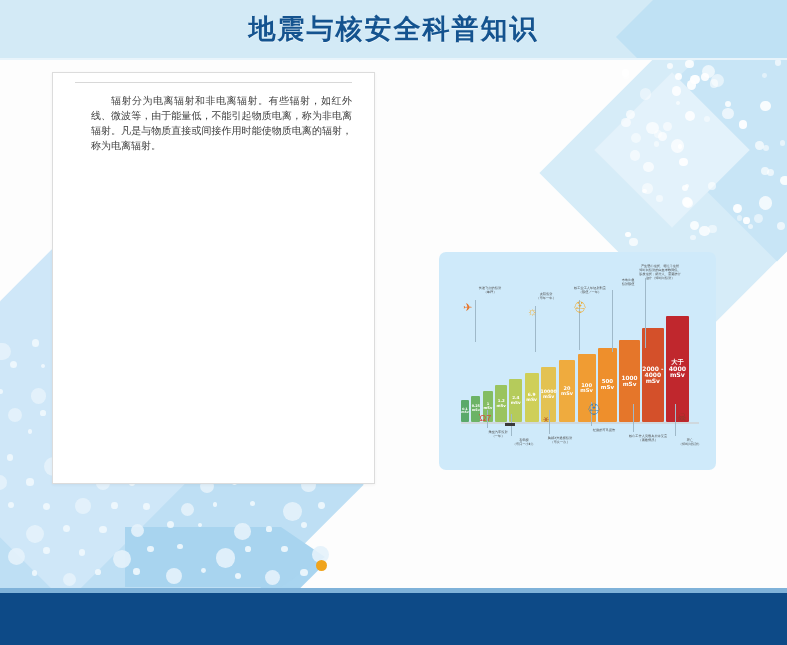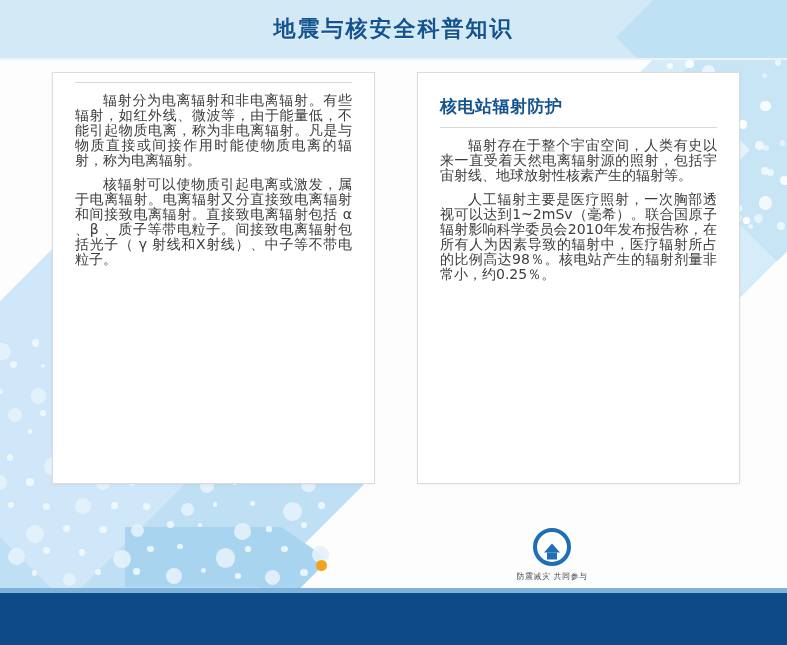--- a/index.html
+++ b/index.html
@@ -12,21 +12,21 @@
   #poster{position:absolute;inset:0;width:787px;height:645px;overflow:hidden;background:#fdfdfd;}
 
   
   .header{
     position:absolute;left:0;top:0;width:787px;height:58px;
     background:#d3eaf6;overflow:hidden;z-index:5;
   }
   .header-title{
     position:absolute;left:0;top:0;width:787px;height:58px;
     display:flex;align-items:center;justify-content:center;
-    color:#14538f;font-size:22px;font-weight:bold;letter-spacing:2px;
+    color:#14538f;font-size:27px;font-weight:bold;letter-spacing:2px;
     font-family:"DejaVu Sans","Liberation Sans",sans-serif;
     text-shadow:0 1px 0 rgba(255,255,255,.45);
     z-index:3;
   }
   .hdr-tri-a{position:absolute;right:-10px;top:-38px;width:150px;height:150px;background:#bfe1f4;transform:rotate(45deg);z-index:1;}
   .hdr-tri-b{position:absolute;right:-60px;top:-10px;width:120px;height:120px;background:#cfe9f7;transform:rotate(45deg);z-index:1;}
   .header-bottom-line{position:absolute;left:0;top:58px;width:787px;height:2px;background:#e8f4fb;z-index:5;}
 
   
   .bg-layer{position:absolute;inset:0;z-index:0;pointer-events:none;}
@@ -63,22 +63,22 @@
   #card-right{left:417px;top:72px;width:321px;height:410px;}
 
   .card-title{
     margin:22px 22px 0 22px;color:#14538f;font-size:17px;font-weight:bold;
     font-family:"DejaVu Sans","Liberation Sans",sans-serif;letter-spacing:.5px;
   }
   .card-title .qm{font-size:13px;font-weight:bold;}
   .title-rule{margin:9px 22px 0 22px;height:1px;background:#d8d8d8;}
   .card-body{margin:10px 22px 0 22px;}
   .para{
-    color:#3c3c3c;font-size:14px;line-height:15px;text-align:justify;
-    text-indent:2em;margin:0 0 9px 0;
+    color:#3c3c3c;font-size:10px;line-height:15px;text-align:justify;
+    text-indent:2em;margin:0 0 9px 16px;
     font-family:"DejaVu Sans","Liberation Sans",sans-serif;
   }
 
   
   .fig-panel{position:absolute;border-radius:7px;background:#cfeafa;}
   #fig-left{left:74px;top:258px;width:277px;height:212px;}
   #fig-right{left:439px;top:252px;width:277px;height:218px;}
 
   
   .shield-area{position:absolute;left:18px;top:46px;width:241px;height:130px;background:#d6e8bf;}
@@ -322,21 +322,20 @@
     <div class="hdr-tri-b"></div>
     <div class="hdr-tri-a"></div>
     <div class="header-title">地震与核安全科普知识</div>
   </div>
   <div class="header-bottom-line"></div>
 
   <div class="card" id="card-left">
     <div class="title-rule"></div>
     <div class="card-body">
       <p class="para">辐射分为电离辐射和非电离辐射。有些辐射，如红外线、微波等，由于能量低，不能引起物质电离，称为非电离辐射。凡是与物质直接或间接作用时能使物质电离的辐射，称为电离辐射。</p>
-      <p class="para">核辐射可以使物质引起电离或激发，属于电离辐射。电离辐射又分直接致电离辐射和间接致电离辐射。直接致电离辐射包括 α 、β 、质子等带电粒子。间接致电离辐射包括光子（ γ 射线和X射线）、中子等不带电粒子。</p>
     </div>
   </div>
 
   <div class="fig-panel" id="fig-left">
     <div class="shield-area">
 
       <div class="ray-label" style="left:4px;top:30px;">阿尔法射线（α）</div>
       <div class="ray-label" style="left:4px;top:56px;">贝塔射线（β）</div>
       <div class="ray-label" style="left:4px;top:82px;">伽玛射线（γ）</div>
 
@@ -367,28 +366,20 @@
         <div class="slab-face" style="background:#eceef0;clip-path:polygon(0 10%,47% 0,47% 90%,0 100%);"></div>
         <div class="slab-side" style="left:47%;top:0;width:53%;height:100%;background:#a9abab;clip-path:polygon(0 0,100% 7%,100% 100%,0 90%);
              background-image:radial-gradient(#6f7272 .8px,transparent .9px),radial-gradient(#d6d8d8 .7px,transparent .8px);
              background-size:4px 4px,3px 3px;background-position:0 0,2px 1px;"></div>
       </div>
 
       <div class="sh-caption">各种射线的穿透能力</div>
     </div>
   </div>
 
-  <div class="card" id="card-right">
-    <div class="card-title">核电站辐射防护</div>
-    <div class="title-rule"></div>
-    <div class="card-body">
-      <p class="para">辐射存在于整个宇宙空间，人类有史以来一直受着天然电离辐射源的照射，包括宇宙射线、地球放射性核素产生的辐射等。</p>
-      <p class="para">人工辐射主要是医疗照射，一次胸部透视可以达到1~2mSv（毫希）。联合国原子辐射影响科学委员会2010年发布报告称，在所有人为因素导致的辐射中，医疗辐射所占的比例高达98％。核电站产生的辐射剂量非常小，约0.25％。</p>
-    </div>
-  </div>
 
   <div class="fig-panel" id="fig-right">
     <div class="dose-wrap" id="dose-wrap">
       <div class="baseline"></div>
     <div class="bar" style="left: 12px; width: 8px; height: 22px; background: rgb(90, 169, 106); font-size: 3.1px;">
           <span class="v">0.1</span>
           <span class="u">mSv</span>
         </div>
         <div class="bar" style="left: 22.2px; width: 9.25px; height: 26px; background: rgb(108, 179, 102); font-size: 3.36px;">
           <span class="v">0.25</span>
@@ -477,21 +468,15 @@
         <div class="ic" style="left: 56px; top: 156px; font-size: 10px; color: rgb(58, 58, 58); line-height: 1;">▬</div>
         <div class="ic" style="left: 78px; top: 44px; font-size: 11px; color: rgb(242, 177, 52); line-height: 1;">☼</div>
         <div class="ic" style="left: 94px; top: 152px; font-size: 10px; color: rgb(181, 98, 47); line-height: 1;">⚹</div>
         <div class="ic" style="left: 124px; top: 40px; font-size: 11px; color: rgb(240, 164, 28); line-height: 1;">⛑</div>
         <div class="ic" style="left: 138px; top: 142px; font-size: 11px; color: rgb(47, 127, 191); line-height: 1;">⛑</div>
         <div class="ic" style="left: 228px; top: 150px; font-size: 11px; color: rgb(138, 59, 42); line-height: 1;">☠</div>
       </div>
   </div>
 
   <div class="logos">
-    <div class="logo-block" id="logo-quake">
-      <div class="quake-mark">
-        <div class="quake-house"></div>
-      </div>
-      <div class="logo-caption">防震减灾 共同参与</div>
-    </div>
   </div>
 
 </div>
 
 </body></html>

